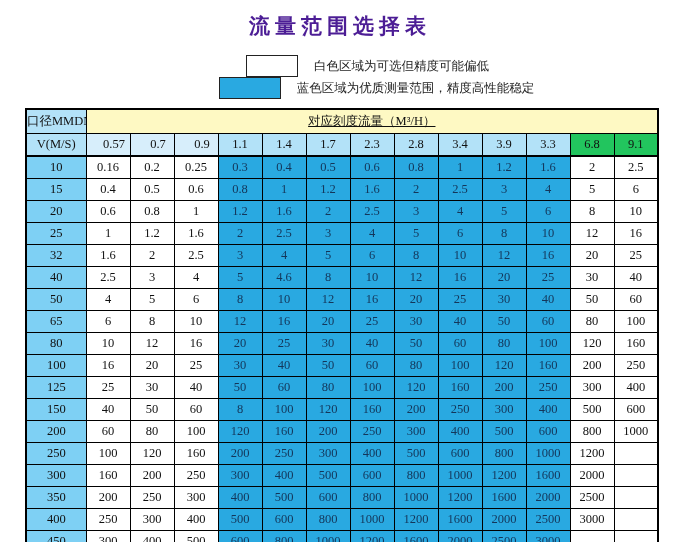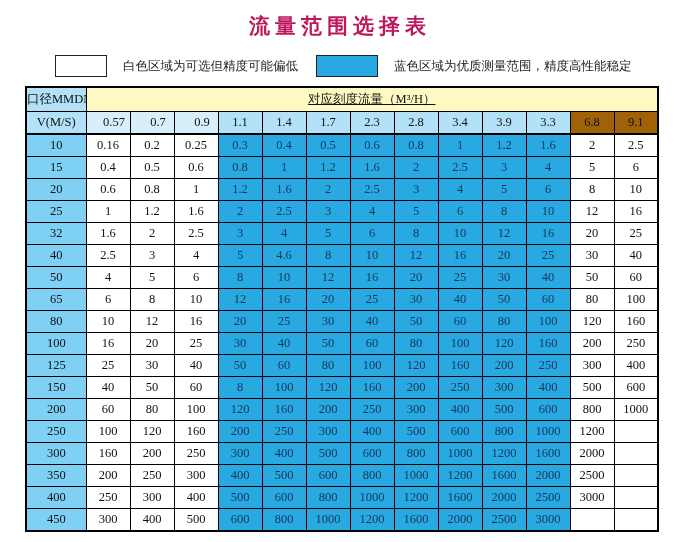--- a/index.html
+++ b/index.html
@@ -2,24 +2,24 @@
 <html style="--deep-blue: #29a9e1; --light-blue: #b3e2f8; --pale-blue: #d7eefb; --col-blue: #7ed0f4; --blue-text: #14365a;"><head>
 <meta charset="utf-8">
 <style>
   html,body{margin:0;padding:0;background:#fff;}
   .page{
     position:relative;width:680px;height:542px;background:#ffffff;overflow:hidden;
     font-family:"Liberation Serif","DejaVu Serif",serif;color:#111;
   }
   .title{
     text-align:center;padding-top:12px;font-size:21px;font-weight:bold;
-    letter-spacing:5px;color:#be185d;
+    letter-spacing:5px;color:#4c1d95;
   }
   .legend{
-    display:flex;align-items:flex-end;margin:15px 0 9px 55px;font-size:12.5px;color:#222;
+    display:flex;align-items:center;margin:15px 0 9px 55px;font-size:12.5px;color:#222;flex-direction:column;
   }
   .legend-item{display:flex;align-items:center;}
   .legend-item + .legend-item{margin-left:18px;font-family:Liberation Serif, serif;}
   .swatch{
     display:inline-block;width:52px;height:22px;border:1px solid #222;
     background:#fff;margin-right:16px;box-sizing:border-box;
   }
   .swatch.blue{background:var(--deep-blue);width:62px;}
   table{
     border-collapse:collapse;table-layout:fixed;width:632px;margin:0 0 0 25px;
@@ -30,21 +30,21 @@
     font-size:12.5px;font-weight:normal;padding:0;height:21px;color:#111;
     overflow:hidden;white-space:nowrap;
   }
   thead tr.hdr-row th{height:23px;}
   thead tr.vel-row th{border-bottom-width:2px;}
   th.corner{background:var(--light-blue);}
   th.flowhdr{background:#fef9c3;text-decoration:underline;}
   th.vhead{background:var(--light-blue);}
   th.pale{background:var(--pale-blue);padding-left:12px;}
   th.light{background:var(--light-blue);}
-  th.plain{background:#a16207;}
+  th.plain{background:#22c55e;}
   td.dncol{background:var(--col-blue);}
   td.blue{background:var(--deep-blue);color:var(--blue-text);}
 </style>
 </head>
 <body>
 
 <div class="page">
   <div class="title">流量范围选择表</div>
 
   <div class="legend">

